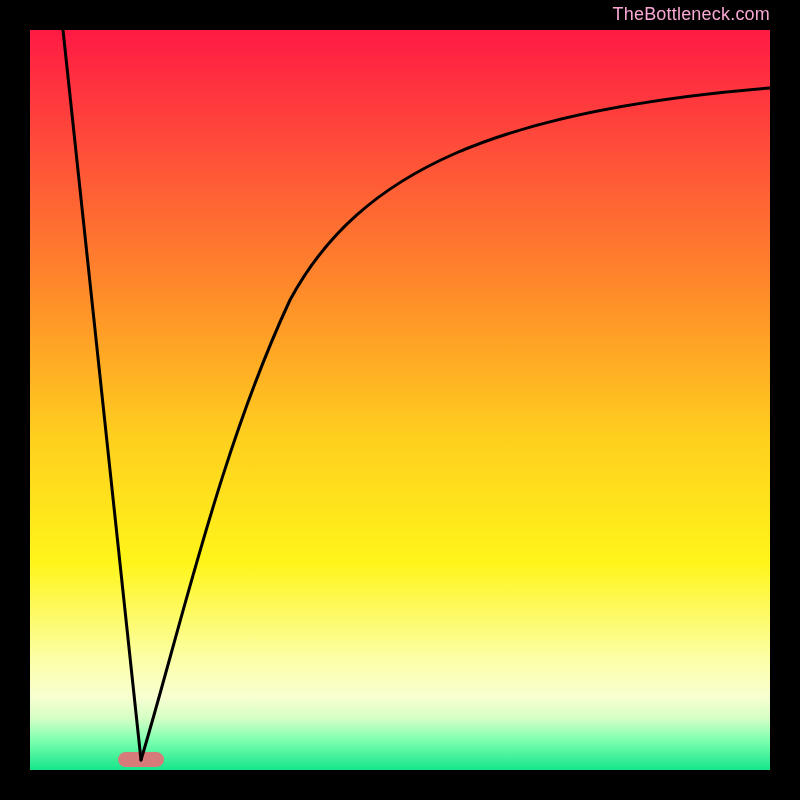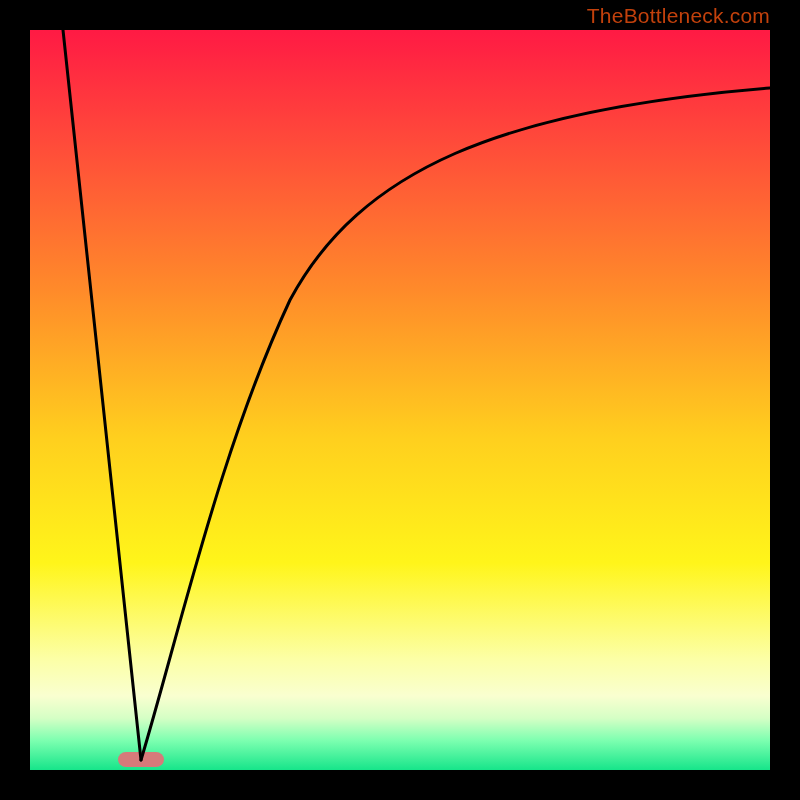--- a/index.html
+++ b/index.html
@@ -22,23 +22,23 @@
     position: absolute;
     left: 30px;
     top: 30px;
     width: 740px;
     height: 740px;
   }
   .watermark {
     position: absolute;
     top: 4px;
     right: 30px;
-    color: #c2410c;
+    color: #f9a8d4;
     font-family: Arial, Helvetica, sans-serif;
-    font-size: 21px;
+    font-size: 18px;
     font-weight: 400;
     letter-spacing: 0.2px;
   }
   svg { display: block; }
 </style>
 </head>
 <body>
 
 <div class="frame">
 

